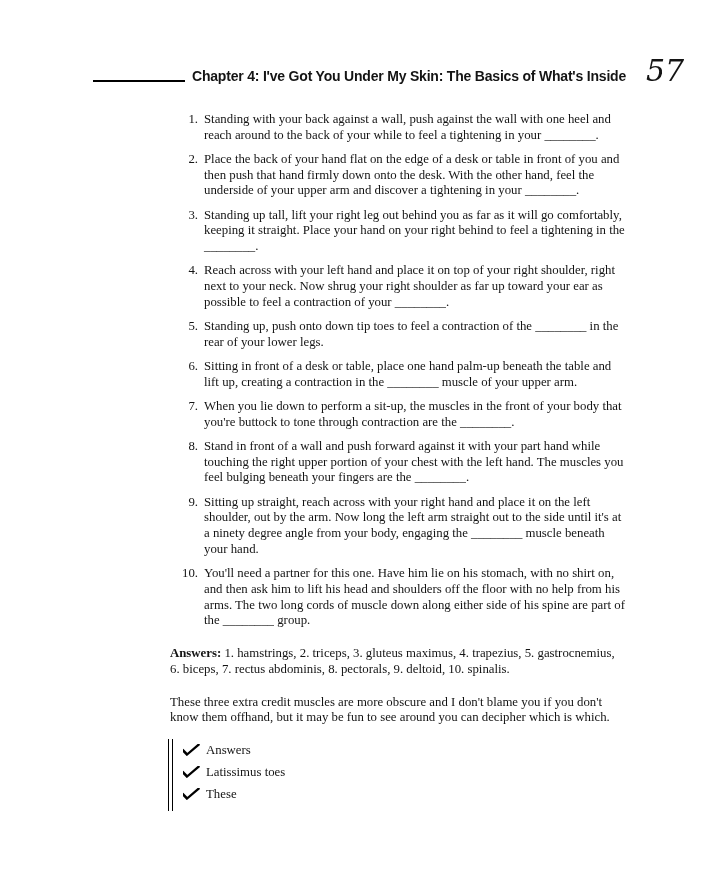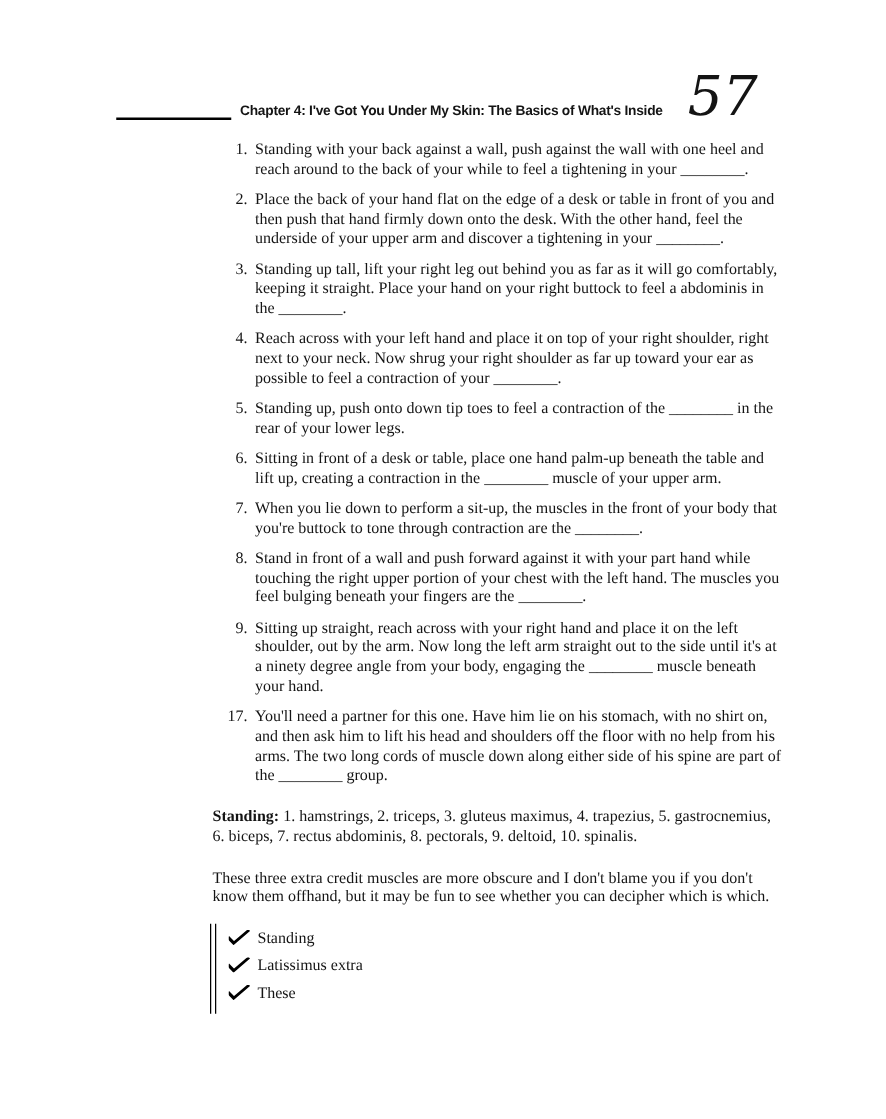--- a/index.html
+++ b/index.html
@@ -29,29 +29,29 @@
   }
   .head-rule {
     width: 92px;
     border-bottom: 2px solid #000;
     align-self: flex-end;
     margin-bottom: 4px;
   }
   .chapter-title {
     font-family: "Liberation Sans", sans-serif;
     font-weight: 700;
-    font-size: 11px;
+    font-size: 14px;
     letter-spacing: -0.2px;
     margin: 0 0 0 7px;
     white-space: nowrap;
   }
   .folio {
     font-family: "DejaVu Serif", serif;
     font-style: italic;
-    font-size: 44px;
+    font-size: 30px;
     line-height: 1;
     margin-left: 20px;
     font-weight: 500;
     text-align: right;
   }
 
   
   .body-col {
     position: absolute;
     top: 112px;
@@ -141,21 +141,21 @@
         <li class="exercise">
           <span class="num">1.</span>
           <span class="txt">Standing with your back against a wall, push against the wall with one heel and reach around to the back of your while to feel a tightening in your ________.</span>
         </li>
         <li class="exercise">
           <span class="num">2.</span>
           <span class="txt">Place the back of your hand flat on the edge of a desk or table in front of you and then push that hand firmly down onto the desk. With the other hand, feel the underside of your upper arm and discover a tightening in your ________.</span>
         </li>
         <li class="exercise">
           <span class="num">3.</span>
-          <span class="txt">Standing up tall, lift your right leg out behind you as far as it will go comfortably, keeping it straight. Place your hand on your right buttock to feel a abdominis in the ________.</span>
+          <span class="txt">Standing up tall, lift your right leg out behind you as far as it will go comfortably, keeping it straight. Place your hand on your right behind to feel a tightening in the ________.</span>
         </li>
         <li class="exercise">
           <span class="num">4.</span>
           <span class="txt">Reach across with your left hand and place it on top of your right shoulder, right next to your neck. Now shrug your right shoulder as far up toward your ear as possible to feel a contraction of your ________.</span>
         </li>
         <li class="exercise">
           <span class="num">5.</span>
           <span class="txt">Standing up, push onto down tip toes to feel a contraction of the ________ in the rear of your lower legs.</span>
         </li>
         <li class="exercise">
@@ -168,47 +168,47 @@
         </li>
         <li class="exercise">
           <span class="num">8.</span>
           <span class="txt">Stand in front of a wall and push forward against it with your part hand while touching the right upper portion of your chest with the left hand. The muscles you feel bulging beneath your fingers are the ________.</span>
         </li>
         <li class="exercise">
           <span class="num">9.</span>
           <span class="txt">Sitting up straight, reach across with your right hand and place it on the left shoulder, out by the arm. Now long the left arm straight out to the side until it's at a ninety degree angle from your body, engaging the ________ muscle beneath your hand.</span>
         </li>
         <li class="exercise">
-          <span class="num">17.</span>
+          <span class="num">10.</span>
           <span class="txt">You'll need a partner for this one. Have him lie on his stomach, with no shirt on, and then ask him to lift his head and shoulders off the floor with no help from his arms. The two long cords of muscle down along either side of his spine are part of the ________ group.</span>
         </li>
       </ol>
 
-    <p class="answers-para"><span class="answers-label">Standing:</span><span> 1. hamstrings, 2. triceps, 3. gluteus maximus, 4. trapezius, 5. gastrocnemius, 6. biceps, 7. rectus abdominis, 8. pectorals, 9. deltoid, 10. spinalis.</span></p>
-
-    <p class="extra-para">These three extra credit muscles are more obscure and I don't blame you if you don't know them offhand, but it may be fun to see whether you can decipher which is which.</p>
+    <p class="answers-para"><span class="answers-label">Answers:</span><span> 1. hamstrings, 2. triceps, 3. gluteus maximus, 4. trapezius, 5. gastrocnemius, 6. biceps, 7. rectus abdominis, 8. pectorals, 9. deltoid, 10. spinalis.</span></p>
+
+    <p class="extra-para">These three extra credit muscles are more obscure and I don't blame you if you don't know them offhand, but it may be fun to see around you can decipher which is which.</p>
 
     <div class="checklist">
       <div class="checklist-rule"></div>
       <div class="check-rows">
           <div class="check-row">
             <span class="check-icon">
               <svg width="17" height="12" viewBox="0 0 17 12" xmlns="http://www.w3.org/2000/svg">
                 <path d="M1 6.5 L5.5 10.5 L15.5 0.8" fill="none" stroke="#000" stroke-width="2.4" stroke-linecap="square" transform="skewX(-8)"></path>
               </svg>
             </span>
-            <span class="check-label">Standing</span>
+            <span class="check-label">Answers</span>
           </div>
           <div class="check-row">
             <span class="check-icon">
               <svg width="17" height="12" viewBox="0 0 17 12" xmlns="http://www.w3.org/2000/svg">
                 <path d="M1 6.5 L5.5 10.5 L15.5 0.8" fill="none" stroke="#000" stroke-width="2.4" stroke-linecap="square" transform="skewX(-8)"></path>
               </svg>
             </span>
-            <span class="check-label">Latissimus extra</span>
+            <span class="check-label">Latissimus toes</span>
           </div>
           <div class="check-row">
             <span class="check-icon">
               <svg width="17" height="12" viewBox="0 0 17 12" xmlns="http://www.w3.org/2000/svg">
                 <path d="M1 6.5 L5.5 10.5 L15.5 0.8" fill="none" stroke="#000" stroke-width="2.4" stroke-linecap="square" transform="skewX(-8)"></path>
               </svg>
             </span>
             <span class="check-label">These</span>
           </div>
         </div>

